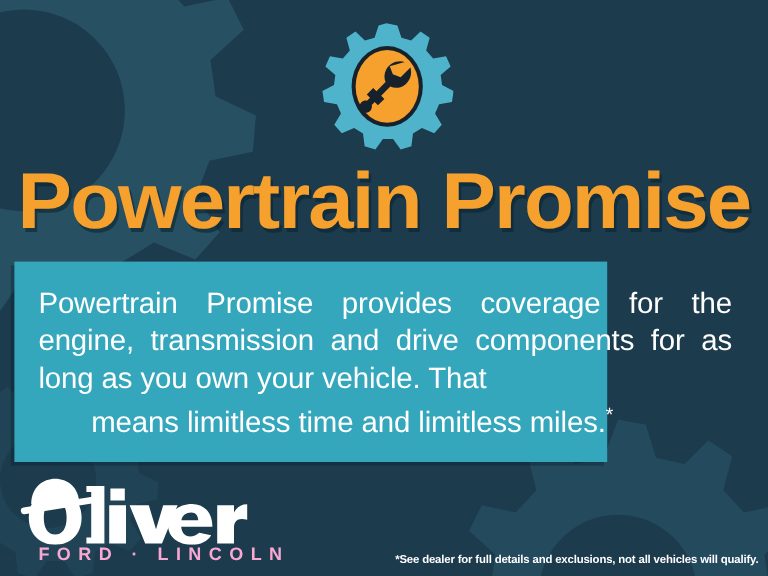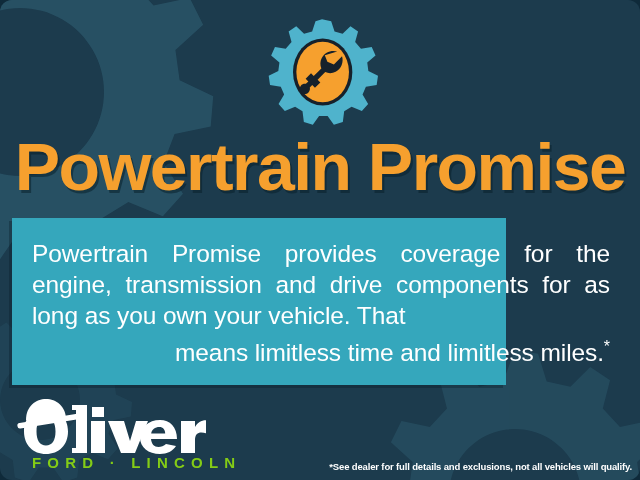--- a/index.html
+++ b/index.html
@@ -7,21 +7,20 @@
     padding: 0;
     background: #0f2a3a;
   }
   #banner {
     position: relative;
     width: 640px;
     height: 480px;
     overflow: hidden;
     background: #1c3b4d;
     font-family: "Liberation Sans", sans-serif;
-    border-radius: 12px;
     -webkit-font-smoothing: antialiased;
   }
 
   
   .bg-layer {
     position: absolute;
     inset: 0;
     overflow: hidden;
     pointer-events: none;
   }
@@ -78,21 +77,21 @@
     width: 578px;
     color: #ffffff;
     font-family: "Liberation Sans", sans-serif;
     font-size: 24.5px;
     line-height: 31px;
     font-weight: 500;
     text-align: justify;
     text-justify: inter-word;
     letter-spacing: -0.1px;
   }
-  .panel-text .last-line { display: block; text-align: right; margin-left: 44px; }
+  .panel-text .last-line { display: block; text-align: left; margin-left: 44px; }
   .panel-text .star { font-size: 16px; vertical-align: 9px; }
 
   
   .logo {
     position: absolute;
     left: 14px;
     top: 398px;
     width: 210px;
     height: 76px;
   }
@@ -100,21 +99,21 @@
     position: absolute;
     left: 0;
     top: 0;
     width: 210px;
     height: 56px;
   }
   .logo-sub {
     position: absolute;
     left: 18px;
     top: 56px;
-    color: #84cc16;
+    color: #f9a8d4;
     font-family: "Liberation Sans", sans-serif;
     font-size: 15px;
     font-weight: bold;
     letter-spacing: 6.2px;
     white-space: nowrap;
   }
 
   
   .disclaimer {
     position: absolute;

